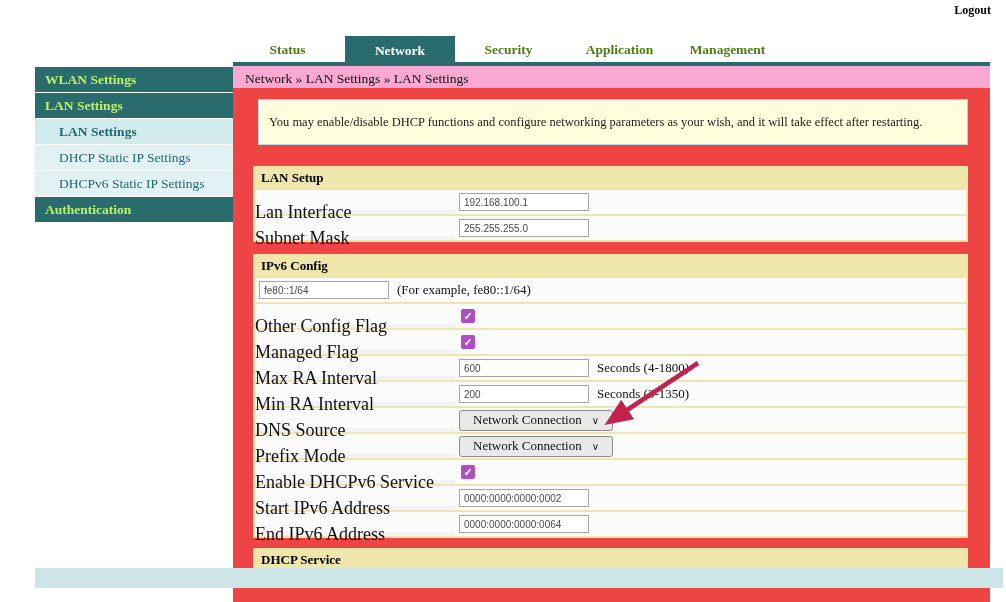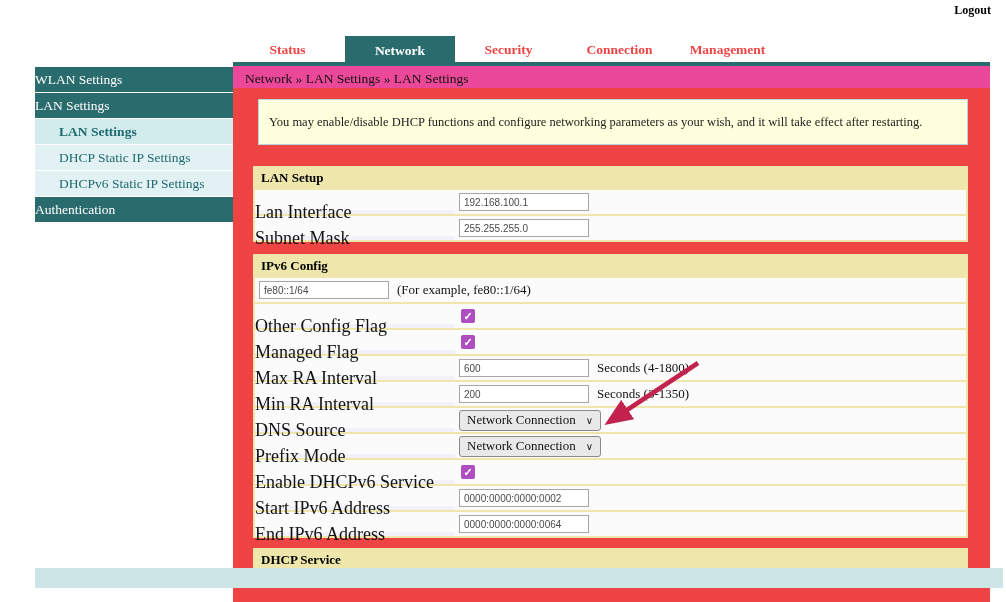--- a/index.html
+++ b/index.html
@@ -4,64 +4,64 @@
 <style>
   * { box-sizing: border-box; }
   html,body { margin:0; padding:0; }
   body {
     width:1006px; height:602px; position:relative; overflow:hidden;
     background:#ffffff; font-family:"Liberation Serif", serif; color:#111;
   }
   
   .logout { position:absolute; top:3px; right:15px; font-size:12px; font-weight:bold; color:#000; cursor:pointer; text-decoration:none; }
   .tab { position:absolute; top:36px; height:27px; display:flex; align-items:center; justify-content:center;
-         font-weight:bold; font-size:13.5px; color:#ef4444; cursor:pointer; }
+         font-weight:bold; font-size:13.5px; color:#4d7c0f; cursor:pointer; }
   .tab.active { top:36px; height:30px; background:#2a6b6e; color:#ffffff; z-index:2; }
   .nav-underline { position:absolute; left:233px; top:62px; width:757px; height:4px; background:#2a6b6e; }
-  .breadcrumb { position:absolute; left:233px; top:66px; width:757px; height:26px; background:#ec4899;
+  .breadcrumb { position:absolute; left:233px; top:66px; width:757px; height:26px; background:#f9a8d4;
                 display:flex; align-items:center; padding-left:12px; font-size:13.5px; }
   
   .sidebar { position:absolute; left:35px; top:67px; width:198px; }
   .side-item { height:25px; margin-bottom:1px; display:flex; align-items:center; font-size:13.5px; cursor:pointer; }
-  .side-item.hdr { background:#2a6b6e; color:#ffffff; font-weight:normal; }
+  .side-item.hdr { background:#2a6b6e; color:#bef264; font-weight:bold; padding-left:10px; }
   .side-item.sub { background:#e2f1f3; color:#1e6a6e; padding-left:24px; }
   .side-item.sub.active { background:#d2ebed; font-weight:bold; }
   
   .main { position:absolute; left:233px; top:88px; width:757px; height:602px; background:#ef4444; }
   .notice { margin:11px 22px 0 25px; height:46px; background:#ffffdd; border:1px solid #b7d6dd;
             display:flex; align-items:center; padding:0 10px; font-size:12.5px; color:#222; }
   .table { margin:0 22px 0 20px; border:2px solid #efe6ac; background:#fbfbfb; }
   .t1 { margin-top:21px; } .t2 { margin-top:12px; } .t3 { margin-top:10px; }
   .section-title { background:#efe6ac; font-weight:bold; font-size:13px; color:#000; height:20px; line-height:20px; padding:0 6px; }
   .row { display:flex; height:26px; border-top:2px solid #efe6ac; }
   .cell-label { width:200px; background:#f1f1f7; display:flex; align-items:center; padding-left:0; font-size:18px;margin-top:20px; }
   .cell-value { flex:1; background:#fbfbfb; display:flex; align-items:center; padding-left:4px; font-size:13px; }
   .txt { width:130px; height:18px; border:1px solid #a6a6a6; background:#fff; color:#4a4a4a;
          font-family:Liberation Sans, sans-serif; font-size:10px; padding:0 4px; }
   .hint { margin-left:8px; font-size:13px; color:#111; }
   .cb { width:14px; height:14px; margin-left:2px; background:#ae4ec0; border-radius:2px;
         color:#fff; font-size:11px; line-height:14px; text-align:center; cursor:pointer; }
   .cb::after { content:"\2713"; font-weight:bold; }
   .sel { min-width:142px; height:21px; background:#e9e9e9; border:1px solid #8a8a8a; border-radius:3px;
-         display:inline-flex; align-items:center; justify-content:space-between; padding:0 7px; font-size:13px; cursor:pointer; }
+         display:inline-flex; align-items:center; justify-content:space-between; padding:0 13px; font-size:13px; cursor:pointer; }
   .chev { margin-left:10px; font-size:10px; color:#222; }
   .chev::after { content:"\2228"; }
   
   .bottom-bar { position:absolute; left:35px; top:568px; width:968px; height:20px; background:#cde5e6; z-index:5; }
   .annotation { position:absolute; left:0; top:0; width:1006px; height:602px; pointer-events:none; z-index:20; }
 </style>
 </head>
 <body>
 
 <a class="logout">Logout</a>
 
 <div class="tab" style="left:245px;width:85px;">Status</div>
 <div class="tab active" style="left:345px;width:110px;">Network</div>
 <div class="tab" style="left:466px;width:85px;">Security</div>
-<div class="tab" style="left:572px;width:95px;">Connection</div>
+<div class="tab" style="left:572px;width:95px;">Application</div>
 <div class="tab" style="left:680px;width:95px;">Management</div>
 <div class="nav-underline"></div>
 
 <div class="breadcrumb">Network » LAN Settings » LAN Settings</div>
 
 <div class="sidebar">
   <div class="side-item hdr">WLAN Settings</div>
   <div class="side-item hdr">LAN Settings</div>
   <div class="side-item sub active">LAN Settings</div>
   <div class="side-item sub">DHCP Static IP Settings</div>

